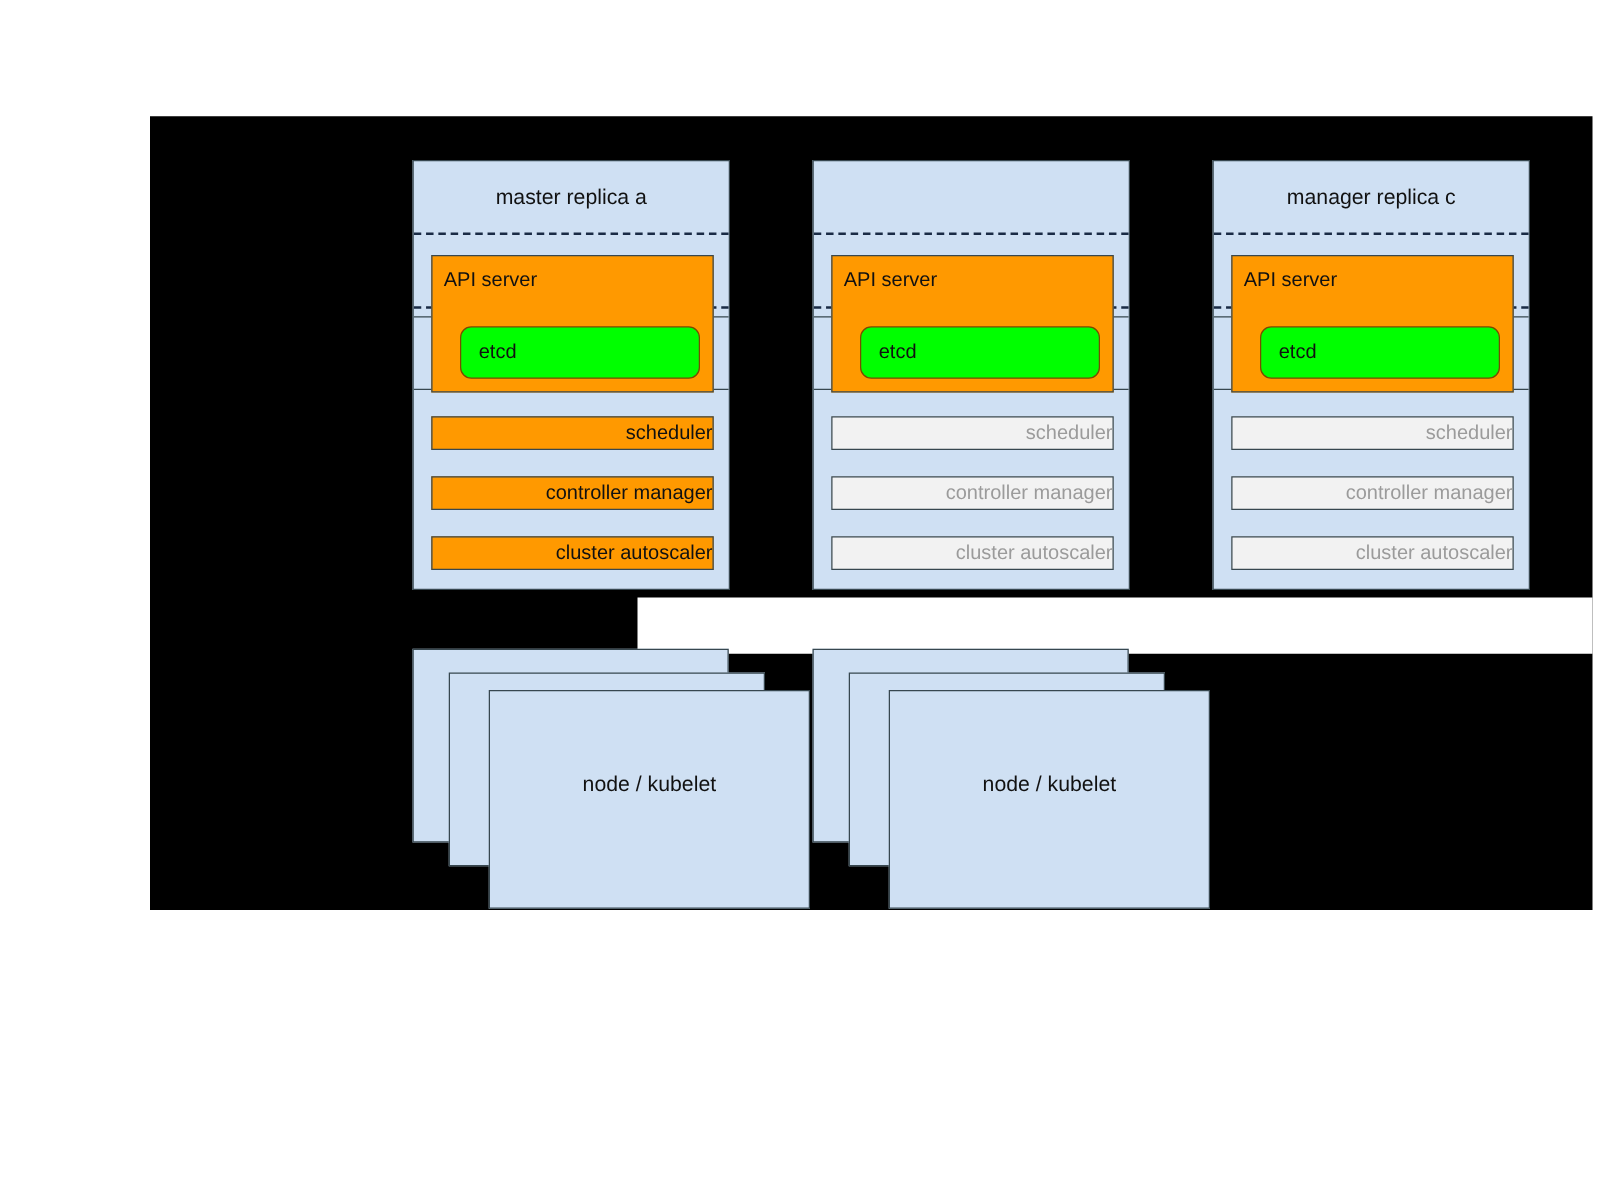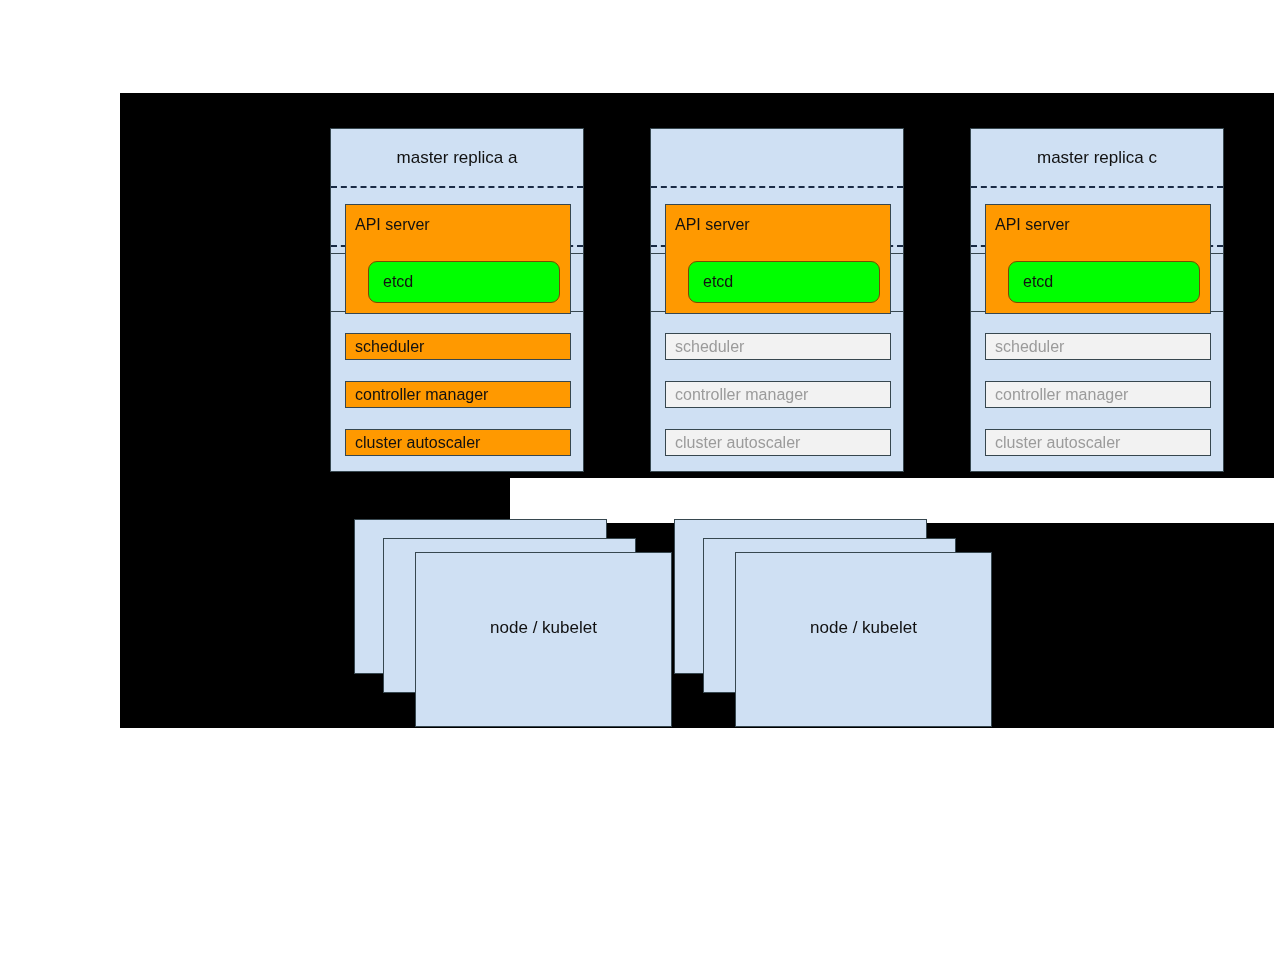--- a/index.html
+++ b/index.html
@@ -66,20 +66,21 @@
   .chip {
     position: absolute;
     box-sizing: border-box;
     border: 1px solid #37474f;
     font-size: 16px;
     line-height: 1;
     display: flex;
     align-items: center;
     padding-left: 9px;
     color: #111111;
+    justify-content: flex-end;
   }
   .chip.active {
     background: #ff9900;
     color: #111111;
   }
   .chip.inactive {
     background: #f2f2f2;
     color: #9b9b9b;
   }
 
@@ -114,21 +115,20 @@
 
   
   .node-stack {
     position: absolute;
   }
   .node-sheet {
     position: absolute;
     box-sizing: border-box;
     background: #cfe0f3;
     border: 1px solid #37474f;
-    margin-left: 24px;
   }
   .node-label {
     position: absolute;
     left: 0;
     right: 0;
     top: 64px;
     text-align: center;
     font-size: 17px;
     color: #111111;
     line-height: 22px;
@@ -186,21 +186,21 @@
     </div>
     <div class="chip inactive" style="left:14px; top:252px; width:226px; height:27px;">
       <span>controller manager</span>
     </div>
     <div class="chip inactive" style="left:14px; top:300px; width:226px; height:27px;">
       <span>cluster autoscaler</span>
     </div>
   </div>
 
   <div class="replica" style="left:970px; top:128px; width:254px; height:344px;">
-    <div class="replica-title">master replica c</div>
+    <div class="replica-title">manager replica c</div>
     <div class="dash-line" style="top:57px;"></div>
     <div class="dash-line" style="top:116px;"></div>
     <div class="solid-line" style="top:124px;"></div>
     <div class="solid-line" style="top:182px;"></div>
 
     <div class="apiserver" style="left:14px; top:75px; width:226px; height:110px;">
       <span class="apiserver-label">API server</span>
       <div class="etcd" style="left:22px; top:56px; width:192px; height:42px;">
         <span>etcd</span>
       </div>

